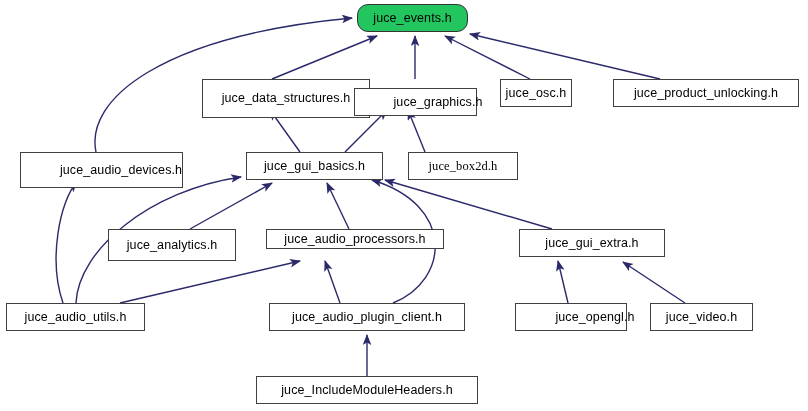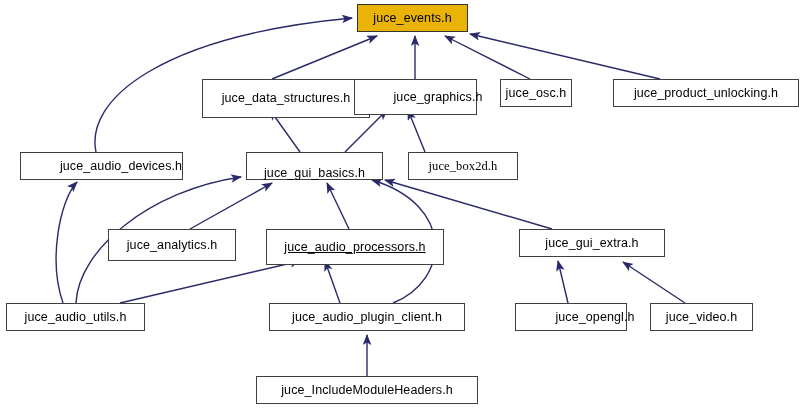--- a/index.html
+++ b/index.html
@@ -31,22 +31,23 @@
     font-size: 12.5px;
     line-height: 1;
     display: flex;
     align-items: center;
     justify-content: center;
     white-space: nowrap;
     letter-spacing: 0.1px;
     z-index: 5;
   }
   .node.highlight {
-    background: #eab308;
+    background: #22c55e;
     border-color: #333333;
+    border-radius: 11px;
   }
 </style>
 </head>
 <body>
 
 <div id="canvas">
 
   <svg id="edges" viewBox="0 0 808 411" xmlns="http://www.w3.org/2000/svg">
     <defs>
       <marker id="arrowhead" markerWidth="9" markerHeight="9" refX="7.2" refY="3.1" orient="auto" markerUnits="strokeWidth">
@@ -76,42 +77,42 @@
       </g>
   </svg>
 
   <div id="node-layer">
       <div class="node highlight" style="left: 357px; top: 4px; width: 111px; height: 28px;">
         <span>juce_events.h</span>
       </div>
       <div class="node" style="left: 160px; top: 79px; width: 168px; height: 39px; margin-left: 42px;">
         <span>juce_data_structures.h</span>
       </div>
-      <div class="node" style="left: 354px; top: 79px; width: 123px; height: 36px; padding-left: 45px;">
+      <div class="node" style="left: 354px; top: 88px; width: 123px; height: 28px; padding-left: 45px;">
         <span>juce_graphics.h</span>
       </div>
       <div class="node" style="left: 500px; top: 79px; width: 72px; height: 28px;">
         <span>juce_osc.h</span>
       </div>
       <div class="node" style="left: 613px; top: 79px; width: 186px; height: 28px;">
         <span>juce_product_unlocking.h</span>
       </div>
-      <div class="node" style="left: 20px; top: 152px; width: 163px; height: 28px; padding-left: 39px;">
+      <div class="node" style="left: 20px; top: 152px; width: 163px; height: 36px; padding-left: 39px;">
         <span>juce_audio_devices.h</span>
       </div>
-      <div class="node" style="left: 246px; top: 152px; width: 137px; height: 28px; align-items: flex-end;">
+      <div class="node" style="left: 246px; top: 152px; width: 137px; height: 28px;">
         <span>juce_gui_basics.h</span>
       </div>
       <div class="node" style="left: 408px; top: 152px; width: 110px; height: 28px; font-family: Liberation Serif, serif;">
         <span>juce_box2d.h</span>
       </div>
       <div class="node" style="left: 108px; top: 229px; width: 128px; height: 32px;">
         <span>juce_analytics.h</span>
       </div>
-      <div class="node" style="left: 266px; top: 229px; width: 178px; height: 36px; text-decoration: underline;">
+      <div class="node" style="left: 266px; top: 229px; width: 178px; height: 20px;">
         <span>juce_audio_processors.h</span>
       </div>
       <div class="node" style="left: 519px; top: 229px; width: 146px; height: 28px;">
         <span>juce_gui_extra.h</span>
       </div>
       <div class="node" style="left: 6px; top: 303px; width: 139px; height: 28px;">
         <span>juce_audio_utils.h</span>
       </div>
       <div class="node" style="left: 269px; top: 303px; width: 196px; height: 28px;">
         <span>juce_audio_plugin_client.h</span>

